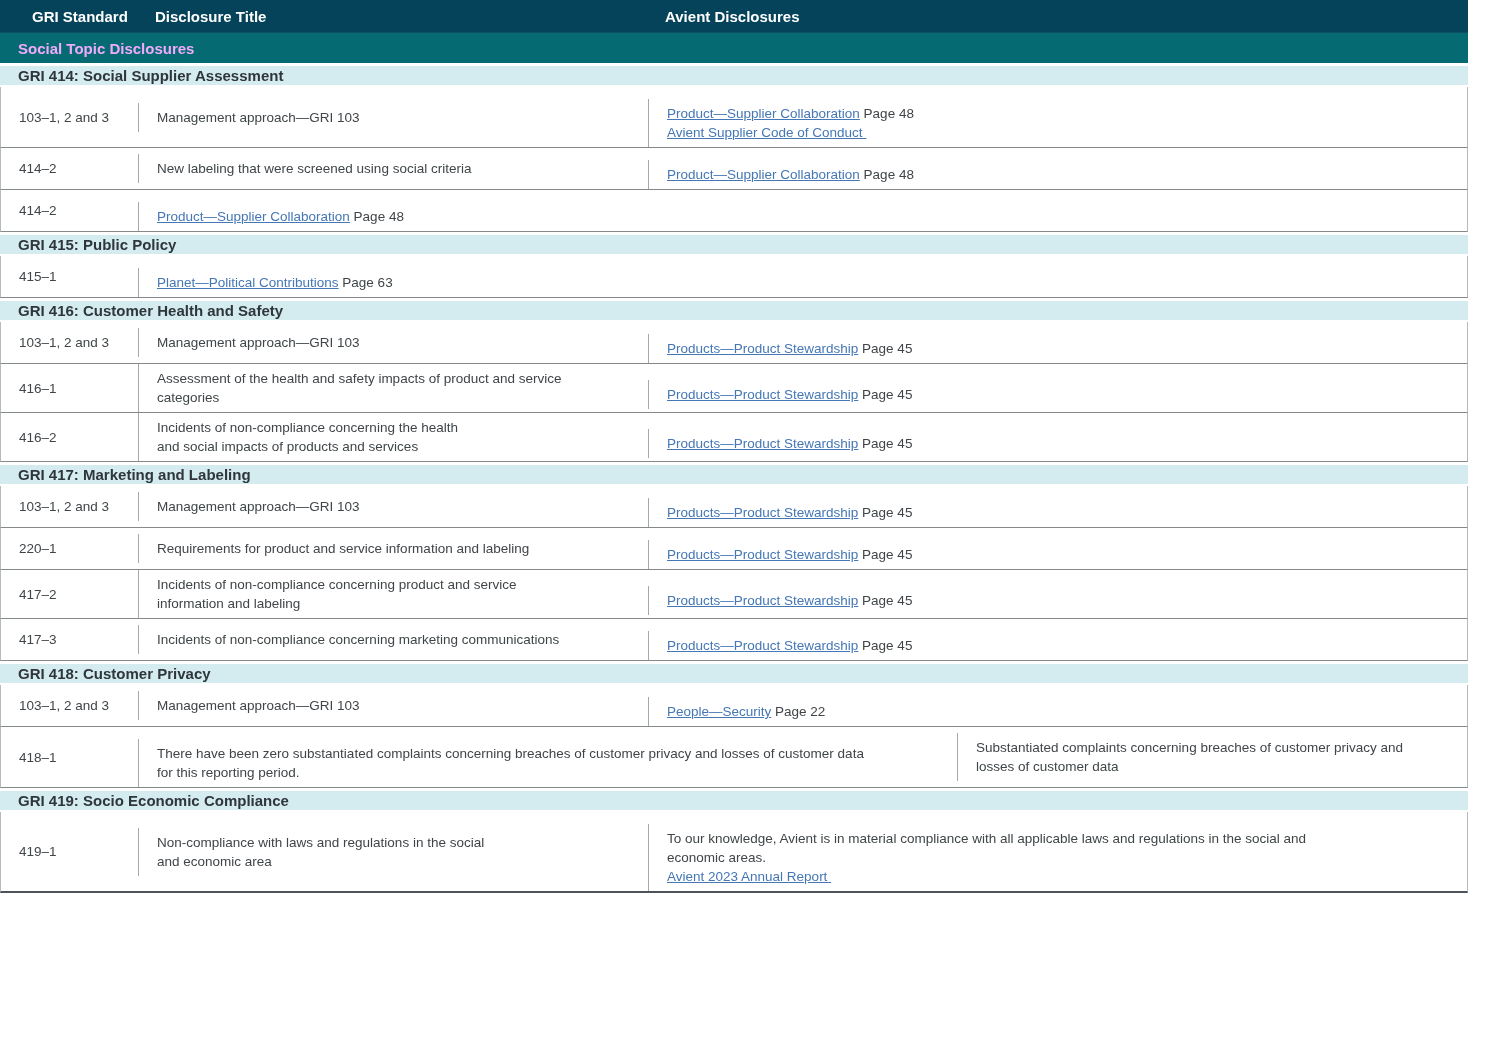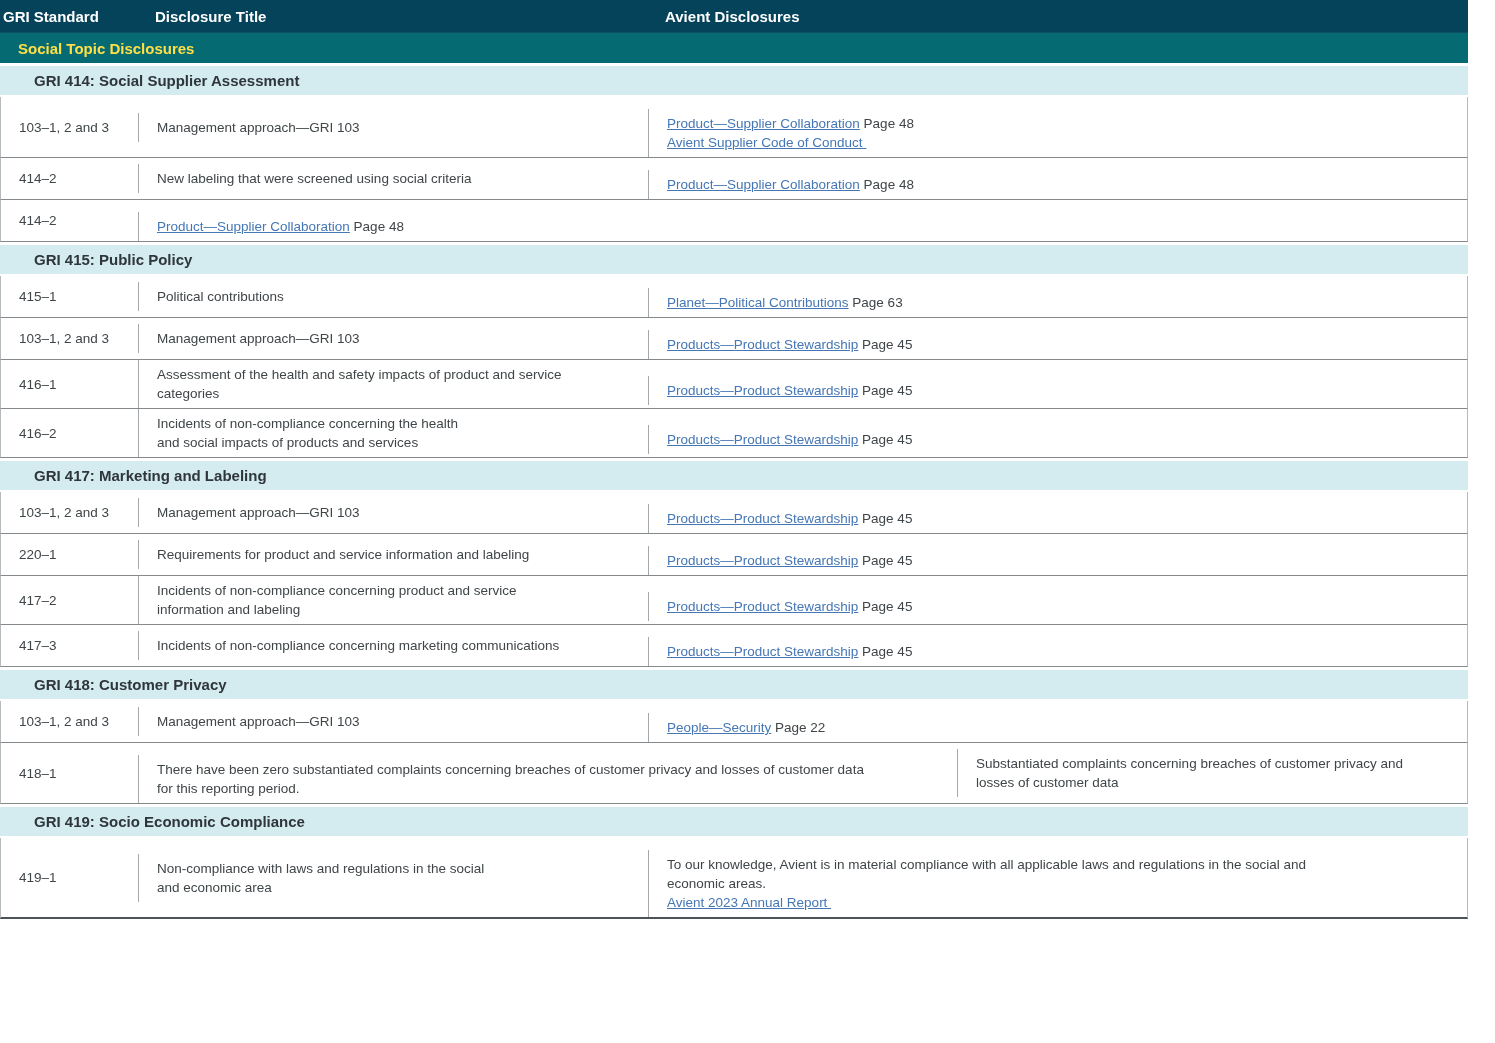--- a/index.html
+++ b/index.html
@@ -10,44 +10,44 @@
   }
   .gri-table{width:1468px;margin:0;}
   .row{display:flex;box-sizing:border-box;}
   
   .header-row{
     background:#05435a;color:#ffffff;height:33px;align-items:center;
     font-weight:bold;font-size:15px;border-bottom:1px solid #0f5066;
   }
   
   .topband-row{
-    background:#066a72;color:#fde047;height:30px;align-items:center;
+    background:#066a72;color:#f0abfc;height:30px;align-items:center;
     font-weight:bold;font-size:15px;
   }
   
   .section-band{
-    background:#d4ebf0;color:#2f363b;height:29px;display:flex;align-items:center;
+    background:#d4ebf0;color:#2f363b;height:19px;display:flex;align-items:center;
     font-weight:bold;font-size:15px;margin-top:3px;margin-bottom:2px;
-    padding-left:34px;box-sizing:border-box;
+    padding-left:18px;box-sizing:border-box;
   }
   
   .data-row{
     background:#ffffff;border-bottom:1px solid #85898c;
     border-left:1px solid #b6bbbd;border-right:1px solid #b6bbbd;
     align-items:center;min-height:29px;
   }
   .data-row.last-row{border-bottom:2px solid #4d5356;}
   .cell{
     box-sizing:border-box;padding:5px 12px 5px 18px;
     font-size:13.5px;line-height:19px;color:#3f4548;
   }
   .c1{width:137px;flex:0 0 137px;}
   .c2{width:510px;flex:0 0 510px;border-left:1px solid #a3a8ab;white-space:pre-line;}
   .c3{flex:1 1 auto;border-left:1px solid #a3a8ab;margin-top:12px;}
-  .hc1{width:137px;flex:0 0 137px;padding-left:3px;box-sizing:border-box;}
+  .hc1{width:137px;flex:0 0 137px;padding-left:32px;box-sizing:border-box;}
   .hc2{width:510px;flex:0 0 510px;padding-left:18px;box-sizing:border-box;}
   .hc3{flex:1 1 auto;padding-left:18px;box-sizing:border-box;}
   .tb-label{padding-left:18px;}
   .disc-line{white-space:pre-line;}
   .disc-link{
     color:#4577b5;text-decoration:underline;cursor:pointer;
   }
   .disc-text{color:#3f4548;}
 </style>
 </head>
@@ -85,24 +85,26 @@
         <div class="cell c1">414–2</div>
         <div class="cell c3">
           <div class="disc-line"><span class="disc-link">Product—Supplier Collaboration</span><span class="disc-text"> Page 48</span></div>
         </div>
       </div>
       <div class="section-band">
         <span>GRI 415: Public Policy</span>
       </div>
       <div class="row data-row">
         <div class="cell c1">415–1</div>
-        <div class="cell c2">Political contributions</div>
         <div class="cell c3">
           <div class="disc-line"><span class="disc-link">Planet—Political Contributions</span><span class="disc-text"> Page 63</span></div>
         </div>
+      </div>
+      <div class="section-band">
+        <span>GRI 416: Customer Health and Safety</span>
       </div>
       <div class="row data-row">
         <div class="cell c1">103–1, 2 and 3</div>
         <div class="cell c2">Management approach—GRI 103</div>
         <div class="cell c3">
           <div class="disc-line"><span class="disc-link">Products—Product Stewardship</span><span class="disc-text"> Page 45</span></div>
         </div>
       </div>
       <div class="row data-row">
         <div class="cell c1">416–1</div>

